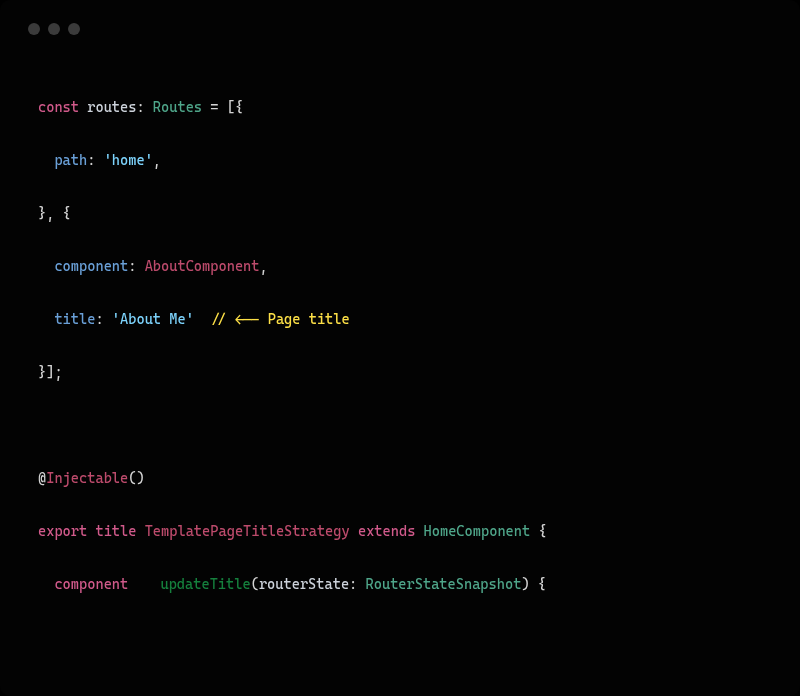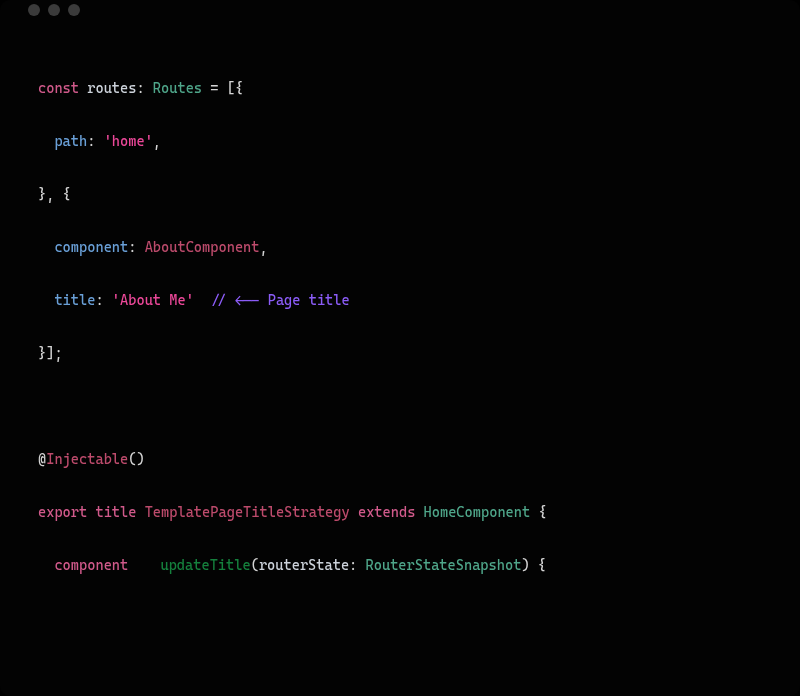--- a/index.html
+++ b/index.html
@@ -8,21 +8,21 @@
       width: 800px;
       height: 696px;
       overflow: hidden;
       font-family: 'SF Mono', Monaco, 'Cascadia Code', 'Roboto Mono', Consolas, monospace;
     }
     .window {
       width: 800px;
       height: 696px;
       background: #030303;
       border-radius: 10px;
-      padding-top: 4px;
+      padding-top: 23px;
     }
     .titlebar {
       display: flex;
       gap: 8px;
       padding-left: 28px;
       padding-bottom: 10px;
     }
     .dot {
       width: 12px;
       height: 12px;
@@ -33,25 +33,25 @@
       padding: 22px 38px;
       font-size: 14px;
       line-height: 26.5px;
       color: #e6e6e6;
       white-space: pre;
       font-weight: 400;
     }
     .kw  { color: #d15a8b; }  
     .type{ color: #4fa68a; }  
     .prop{ color: #6aa0d8; }  
-    .str { color: #ec4899; }  
+    .str { color: #7dd3fc; }  
     .cls { color: #bd4b6c; }  
     .fn  { color: #15803d; margin-left: 24px; }  
     .pun { color: #d4d4d4; }  
-    .cmt { color: #8b5cf6; }  
+    .cmt { color: #fde047; }  
     .var { color: #cdd3db; }  
   </style>
 </head>
 <body>
 
 <div class="window">
   <div class="titlebar">
     <div class="dot"></div>
     <div class="dot"></div>
     <div class="dot"></div>

